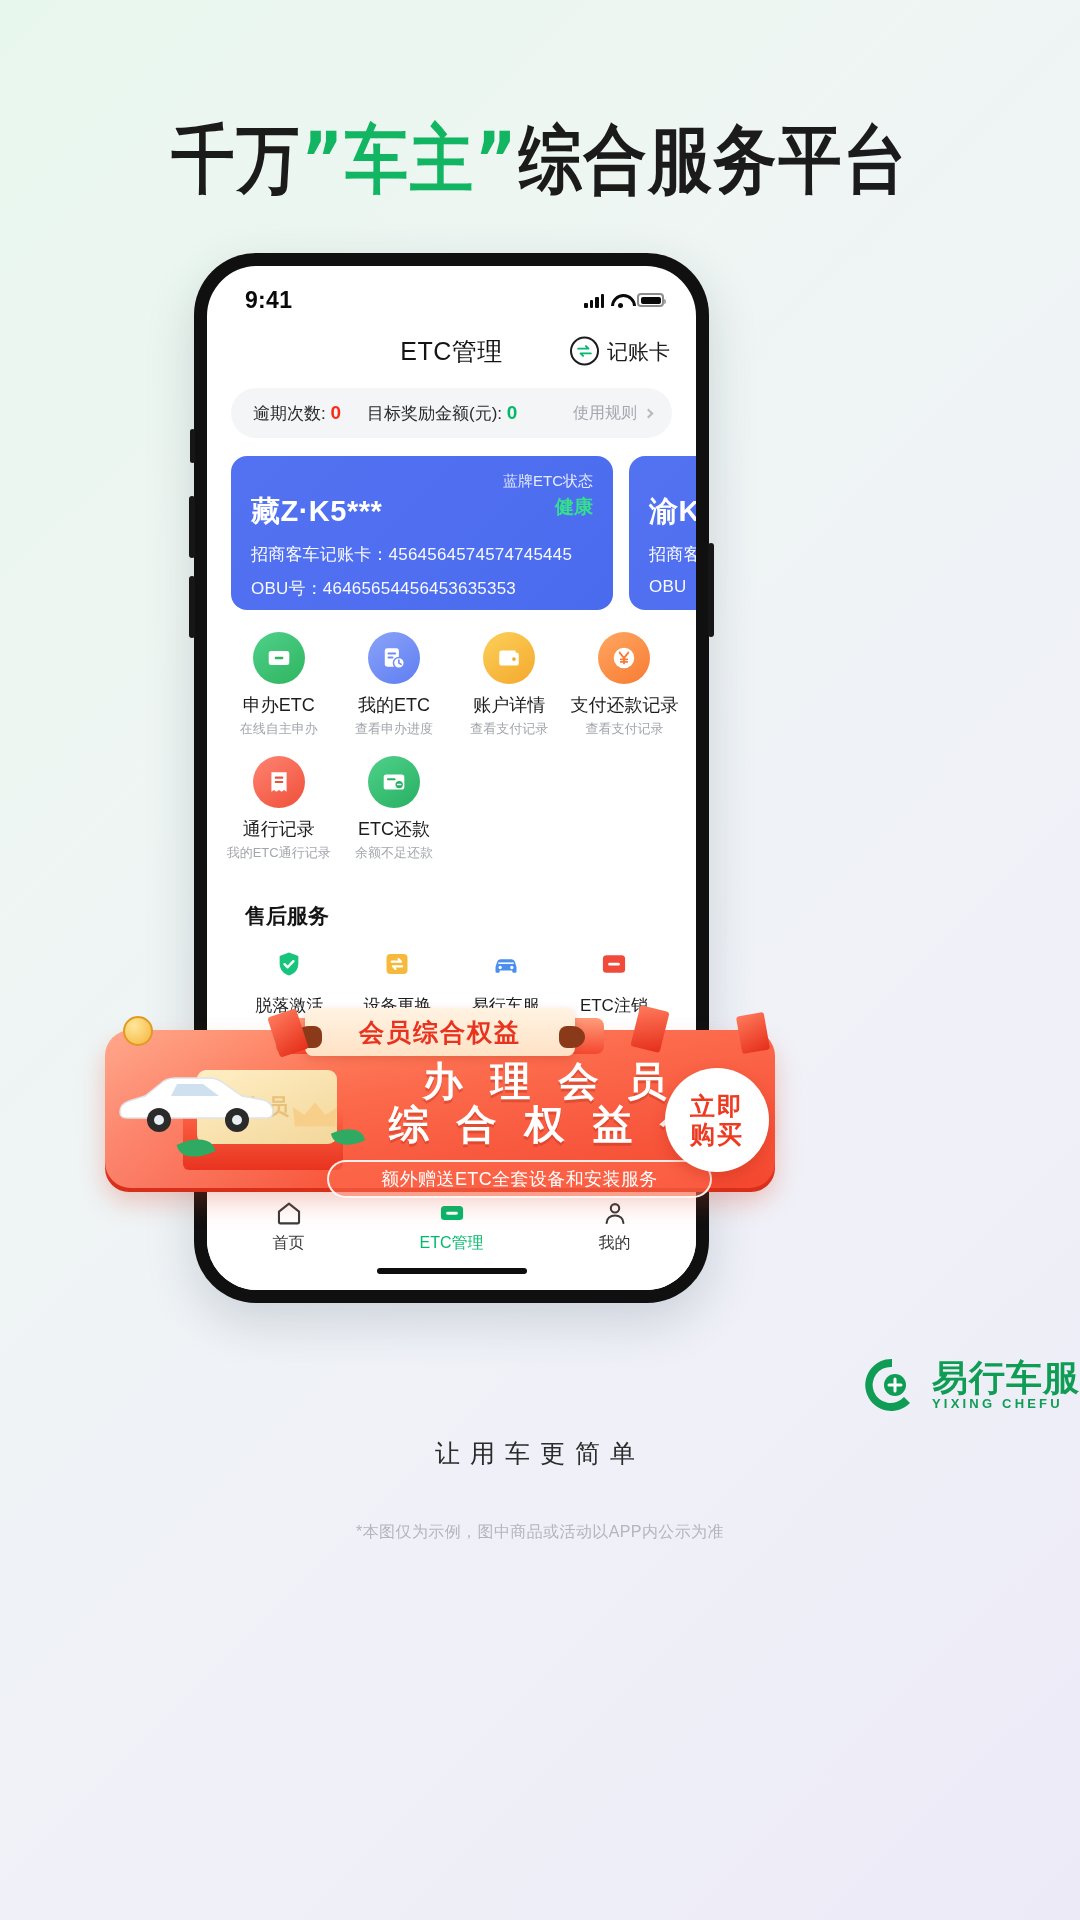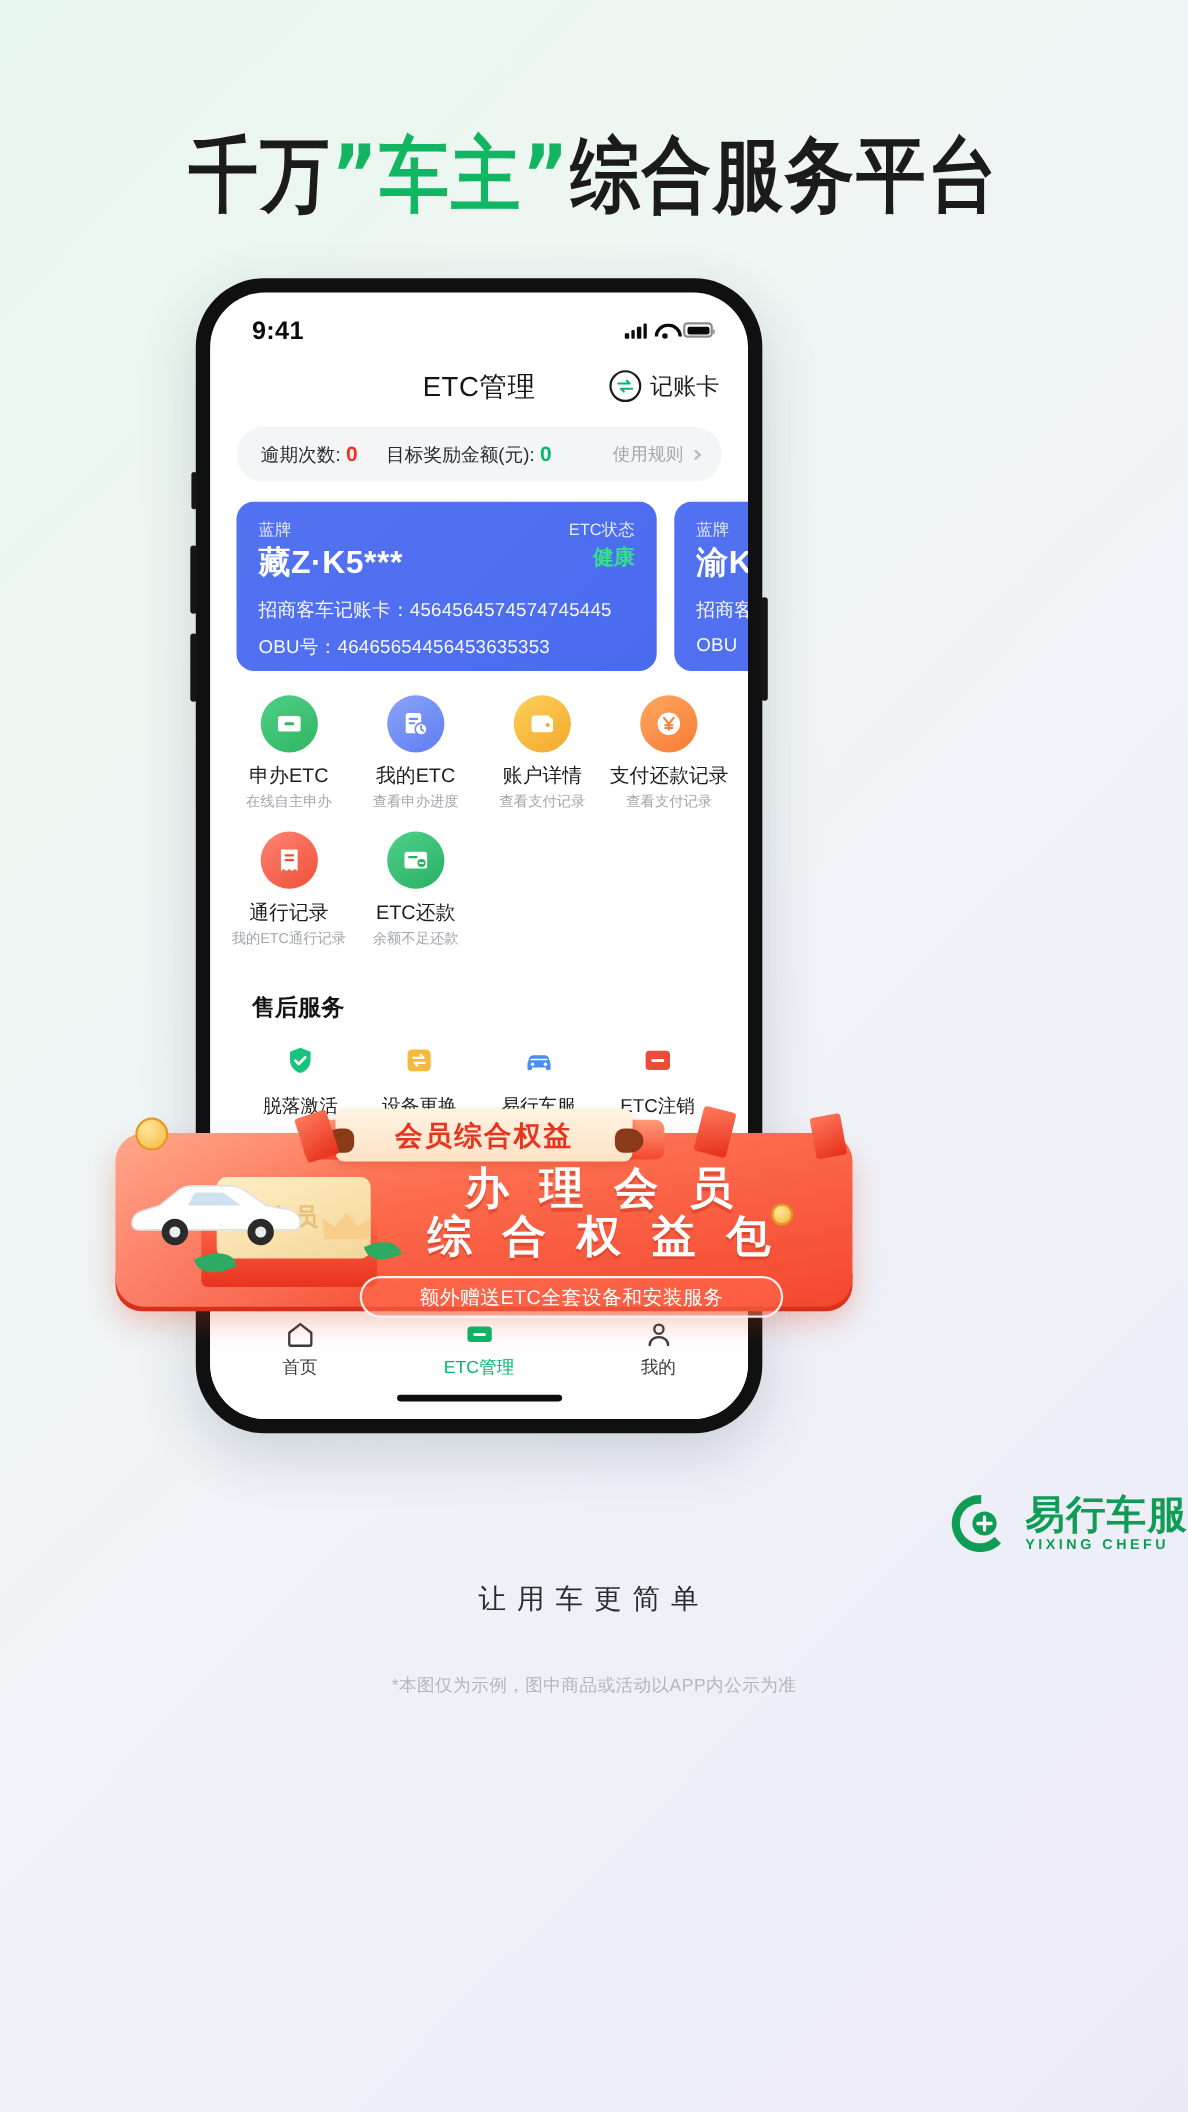--- a/index.html
+++ b/index.html
@@ -26,21 +26,21 @@
     font-family: "DejaVu Sans", sans-serif;
     transform: scaleY(1.18);
     white-space: nowrap;
   }
   .headline .hl-green { color: #12b561; }
   .headline .hl-quote { color: #12b561; font-weight: 900; }
 
   
   .phone {
     position: absolute;
-    left: 178px;
+    left: 194px;
     top: 253px;
     width: 515px;
     height: 1050px;
     border-radius: 62px;
     background: #101010;
     box-shadow: 0 18px 50px rgba(40,60,80,.18);
     padding: 13px;
   }
   .phone-btn {
     position: absolute;
@@ -150,21 +150,21 @@
     flex: 0 0 auto;
     width: 382px;
     height: 154px;
     border-radius: 16px;
     background: linear-gradient(135deg, #5272f2 0%, #4f6ff0 50%, #4a6bee 100%);
     padding: 16px 20px 0 20px;
     color: #fff;
     position: relative;
   }
   .veh-card.second { width: 382px; }
-  .vc-top { display: flex; justify-content: space-between; align-items: flex-start; }
+  .vc-top { display: flex; justify-content: flex-end; align-items: flex-start; }
   .vc-tag { font-size: 15px; color: rgba(255,255,255,.82); }
   .vc-status-label { font-size: 15px; color: rgba(255,255,255,.86); }
   .vc-plate { font-size: 29px; font-weight: 700; letter-spacing: .5px; margin-top: 1px; }
   .vc-status-val { font-size: 19px; font-weight: 700; color: #35e08d; text-align: right; margin-top: 3px; }
   .vc-row { font-size: 17px; color: rgba(255,255,255,.96); margin-top: 11px; letter-spacing: .2px; white-space: nowrap; }
   .vc-mid { display: flex; justify-content: space-between; align-items: flex-start; }
 
   
   .grid {
     display: flex;
@@ -615,20 +615,24 @@
       <circle cx="120" cy="46" r="5" fill="#e9eef2"></circle>
   </svg>
 
   <div class="promo-main">
     <div class="promo-line">办 理 会 员</div>
     <div class="promo-line">综 合 权 益 包</div>
   </div>
   <div class="promo-sub">
     <span class="promo-sub-text">额外赠送ETC全套设备和安装服务</span>
   </div>
+  <div class="promo-cta">
+    <span>立即</span>
+    <span>购买</span>
+  </div>
 </div>
 
 <div class="footer">
   <div class="logo-row">
     <svg class="logo-mark" viewBox="0 0 60 60">
       <path d="M30 4a26 26 0 1 0 18 44l-6-6A18 18 0 1 1 30 12z" fill="#0f9d55"></path>
       <circle cx="33" cy="30" r="11" fill="#0f9d55"></circle>
       <path d="M27 30h12M33 24v12" stroke="#fff" stroke-width="3" stroke-linecap="round"></path>
     </svg>
     <div class="logo-text-wrap">

